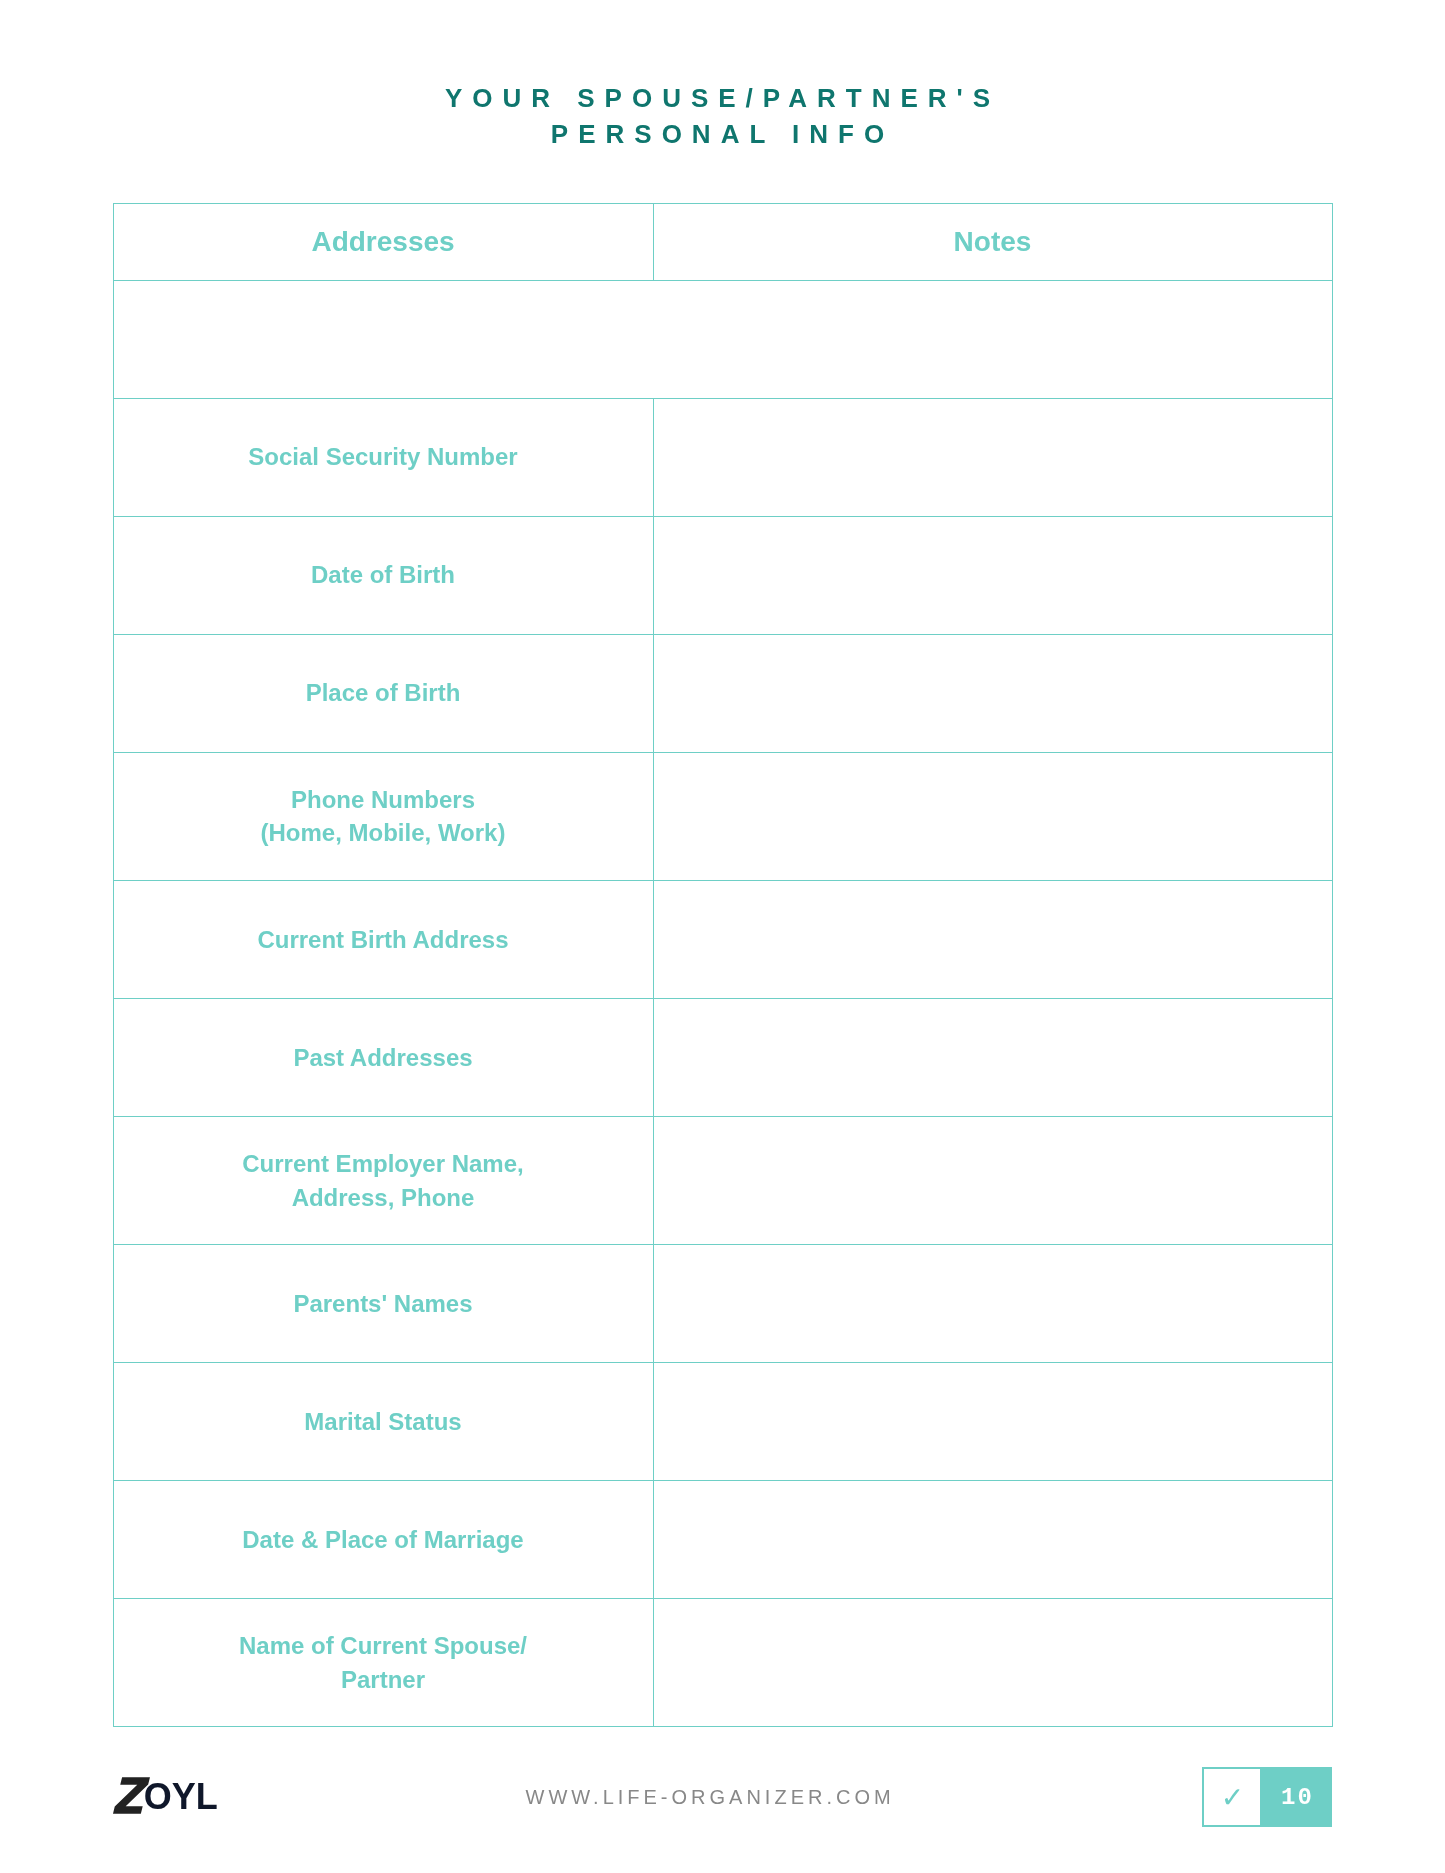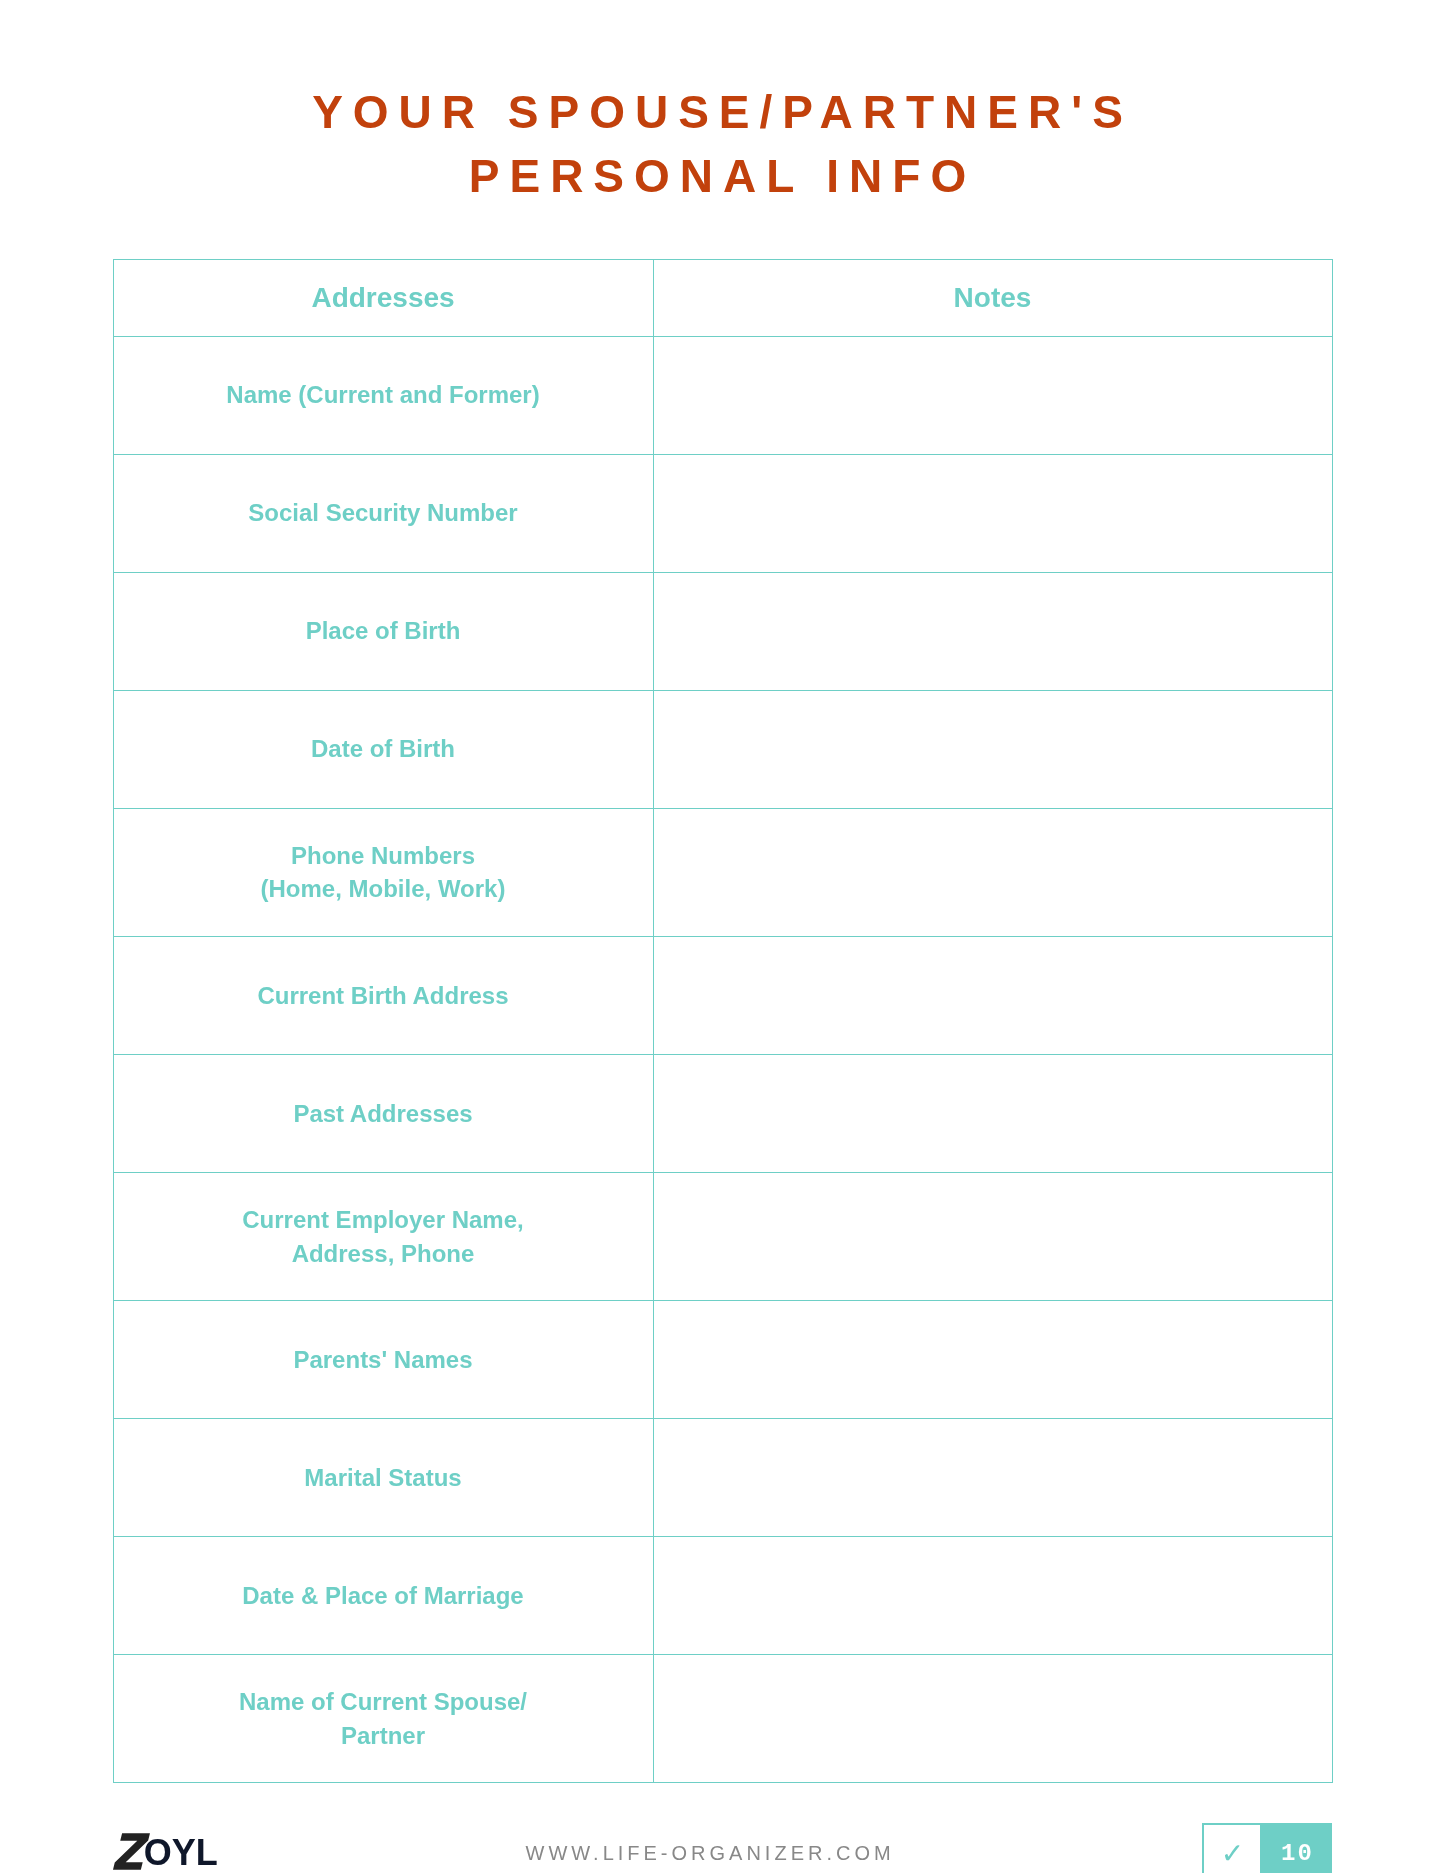--- a/index.html
+++ b/index.html
@@ -28,24 +28,24 @@
       align-items: center;
     }
 
     .page-title {
       text-align: center;
       margin-bottom: 50px;
     }
 
     .page-title h1 {
       font-family: 'Arial', sans-serif;
-      font-size: 46px;
+      font-size: 26px;
       font-weight: bold;
       letter-spacing: 10px;
-      color: #c2410c;
+      color: #0f766e;
       line-height: 1.4;
       text-transform: uppercase;
     }
 
     .table-container {
       width: 100%;
       max-width: 1220px;
       border: 1.5px solid #6ecfc6;
     }
 
@@ -191,43 +191,40 @@
     <div class="table-header">
       <div class="header-cell">
         <span>Addresses</span>
       </div>
       <div class="header-cell">
         <span>Notes</span>
       </div>
     </div>
 
     <div class="table-row">
-      <div class="category-cell">
-        <span>Name (Current and Former)</span>
-      </div>
       <div class="notes-cell"></div>
     </div>
 
     <div class="table-row">
       <div class="category-cell">
         <span>Social Security Number</span>
       </div>
       <div class="notes-cell"></div>
     </div>
 
     <div class="table-row">
       <div class="category-cell">
+        <span>Date of Birth</span>
+      </div>
+      <div class="notes-cell"></div>
+    </div>
+
+    <div class="table-row">
+      <div class="category-cell">
         <span>Place of Birth</span>
-      </div>
-      <div class="notes-cell"></div>
-    </div>
-
-    <div class="table-row">
-      <div class="category-cell">
-        <span>Date of Birth</span>
       </div>
       <div class="notes-cell"></div>
     </div>
 
     <div class="table-row">
       <div class="category-cell">
         <span>Phone Numbers<br>(Home, Mobile, Work)</span>
       </div>
       <div class="notes-cell"></div>
     </div>

